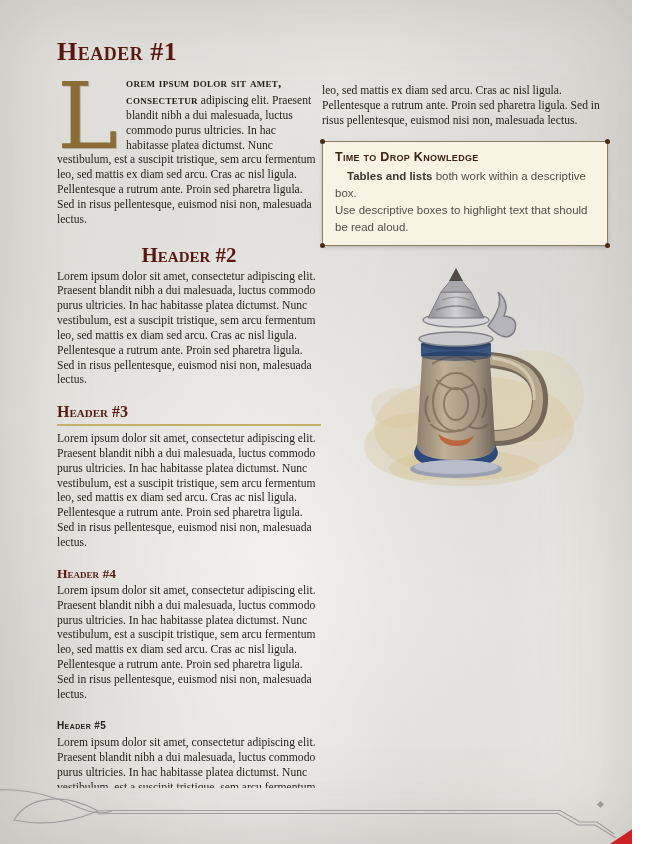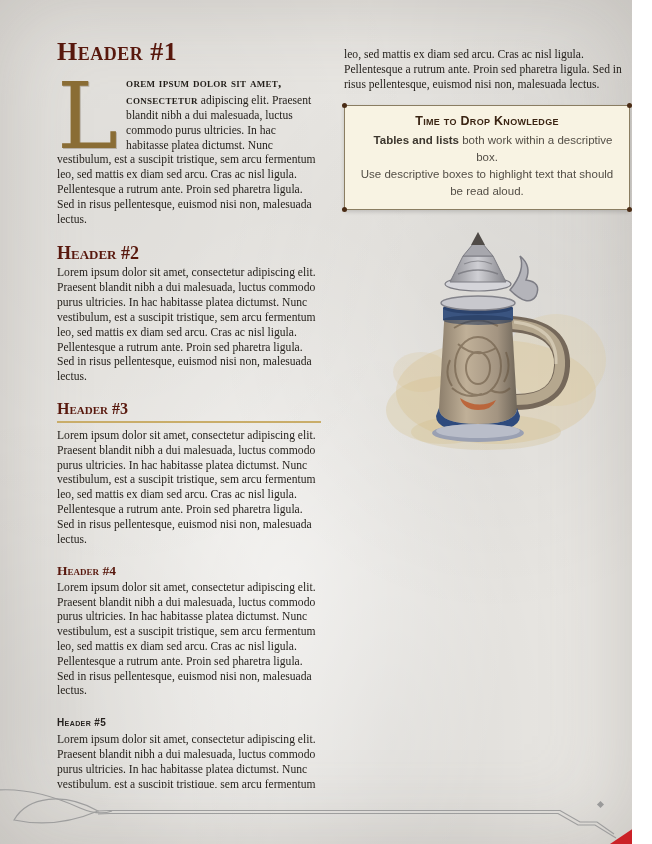--- a/index.html
+++ b/index.html
@@ -14,28 +14,28 @@
       radial-gradient(ellipse at 78% 38%, rgba(0,0,0,0.05), transparent 40%),
       radial-gradient(ellipse at 45% 70%, rgba(255,255,255,0.5), transparent 46%),
       radial-gradient(ellipse at 62% 88%, rgba(0,0,0,0.05), transparent 38%),
       radial-gradient(ellipse at 8% 85%, rgba(0,0,0,0.06), transparent 30%),
       radial-gradient(ellipse at 92% 8%, rgba(0,0,0,0.05), transparent 30%);
     box-shadow: inset 0 0 90px rgba(110,105,98,0.28);
   }
 
   .col { position:absolute; top:0; }
   .col-left  { left:57px;  width:264px; height:788px; overflow:hidden; padding-top:38px; }
-  .col-right { left:344px; width:286px; padding-top:48px; }
+  .col-right { left:322px; width:286px; padding-top:84px; }
 
   h1,h2,h3,h4 {
     font-family:"Liberation Serif", serif;
     font-variant:small-caps; color:#58180d; font-weight:bold; line-height:1.05;
   }
   h1 { font-size:26px; letter-spacing:0.5px; margin-bottom:10px; }
-  h2 { font-size:18px; margin-top:16px; margin-bottom:4px; }
+  h2 { font-size:21px; margin-top:16px; margin-bottom:4px;text-align:center; }
   h3 { font-size:16px; margin-top:16px; margin-bottom:2px;
        border-bottom:2px solid #c9ad6a; padding-bottom:3px; }
   h3 + p { margin-top:6px; }
   h4 { font-size:13.5px; margin-top:16px; margin-bottom:3px; }
   .h5caps {
     font-family:Liberation Sans, sans-serif; font-variant:small-caps;
     font-weight:bold; font-size:10px; color:#25211e; letter-spacing:0.4px;
     margin-top:18px; margin-bottom:5px;
   }
 
@@ -73,21 +73,20 @@
     margin-top:2px;
   }
 
   
   .descbox {
     position:relative; margin-top:13px;
     background:#f8f3e3; border:1px solid #8f public;
     border:1px solid #8a7d62;
     padding:8px 12px 10px 12px;
     box-shadow:0 2px 4px rgba(0,0,0,0.15);
-    text-align:center;
   }
   .corner-dot { position:absolute; width:5px; height:5px; border-radius:50%; background:#4a2c15; }
   .corner-dot.tl { top:-3px; left:-3px; }
   .corner-dot.tr { top:-3px; right:-3px; }
   .corner-dot.bl { bottom:-3px; left:-3px; }
   .corner-dot.br { bottom:-3px; right:-3px; }
   .desc-title {
     font-family:"Liberation Sans", sans-serif; font-variant:small-caps;
     font-weight:bold; font-size:12.5px; color:#3a2413; letter-spacing:0.3px;
     margin-bottom:4px;

